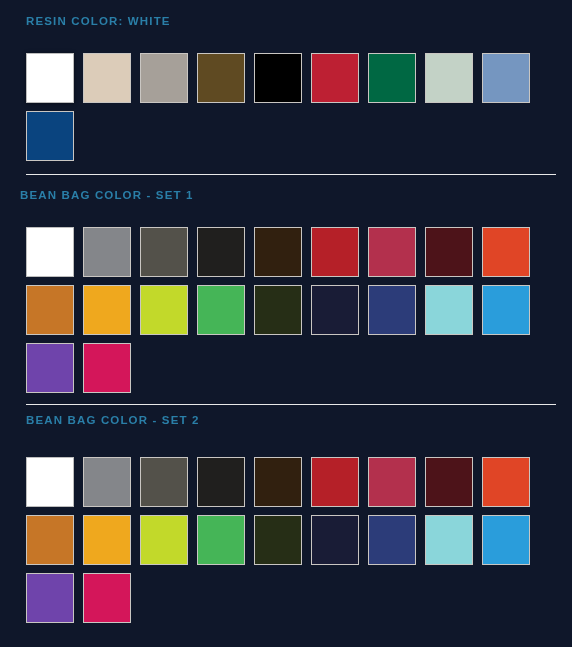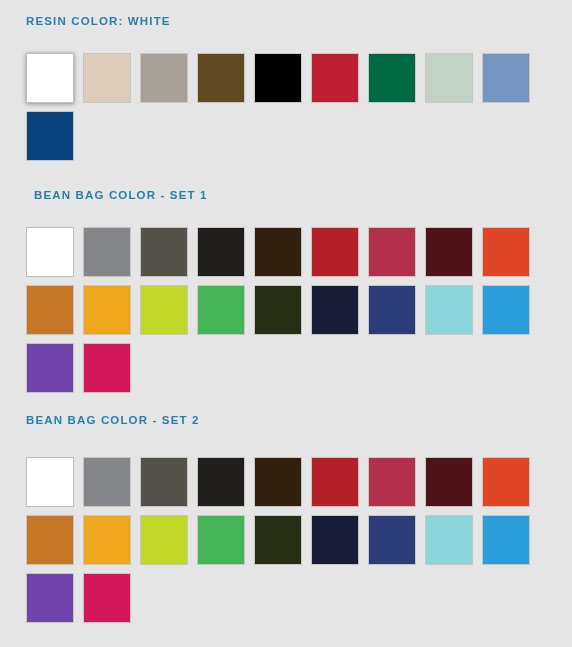--- a/index.html
+++ b/index.html
@@ -11,21 +11,21 @@
     width: 572px;
     height: 647px;
     font-family: "Liberation Sans", sans-serif;
     color: #333;
     overflow: hidden;
   }
   .panel {
     width: 572px;
     height: 647px;
     box-sizing: border-box;
-    background: #e5e5e5;
+    background: #0f172a;
     position: relative;
   }
   .section {
     position: relative;
   }
   .section-divider {
     position: absolute;
     left: 26px;
     right: 16px;
     top: 0;
@@ -87,21 +87,21 @@
 
   
   #set1-section {
     position: absolute;
     left: 0;
     top: 174px;
     width: 572px;
   }
   #set1-section .section-title {
     position: absolute;
-    left: 25px;
+    left: 11px;
     top: 15px;
     padding-left: 9px;
   }
   #set1-section .swatch-grid {
     position: absolute;
     left: 26px;
     top: 53px;
   }
 
   

